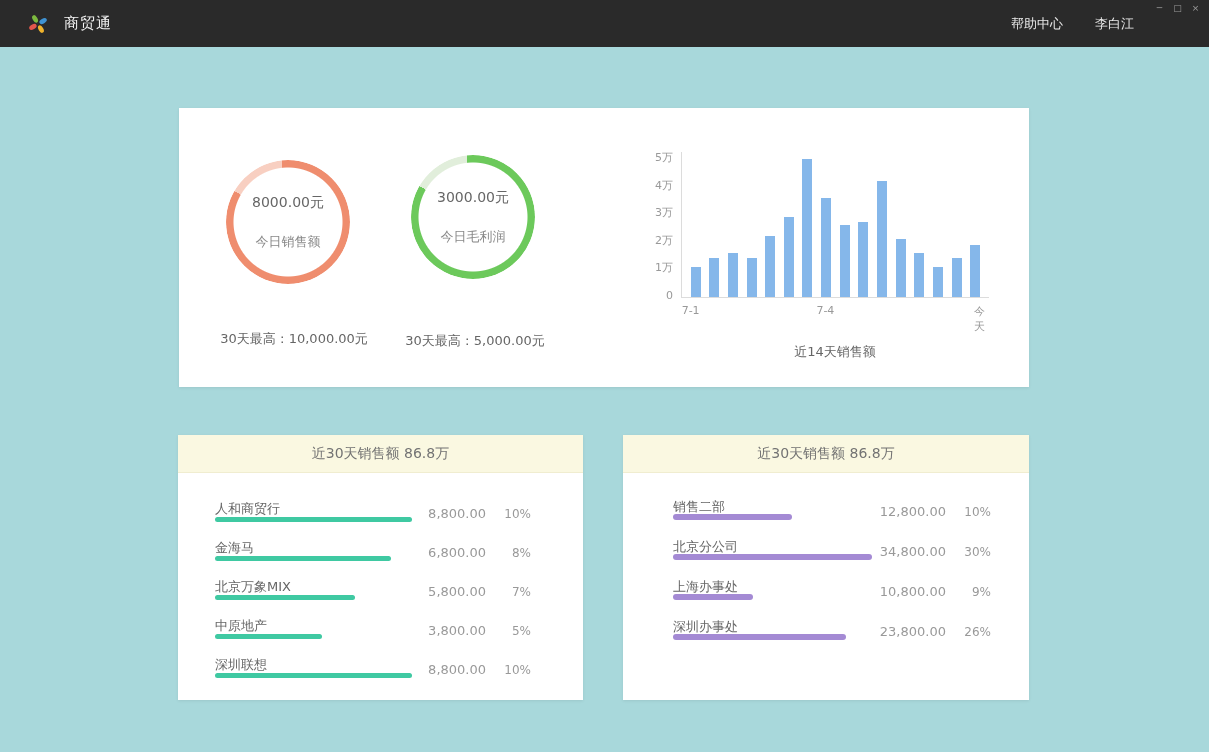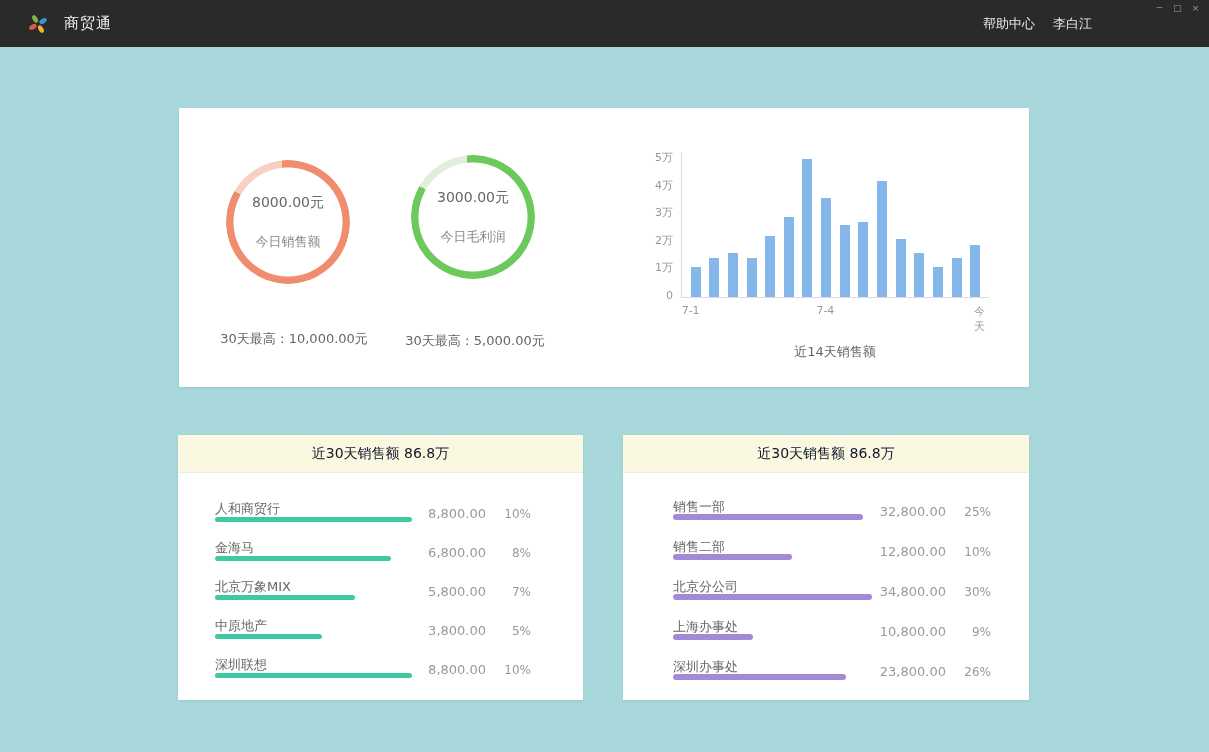--- a/index.html
+++ b/index.html
@@ -11,21 +11,21 @@
     overflow:hidden;
   }
 
   
   .titlebar {
     position:absolute; top:0; left:0; right:0; height:47px;
     background:#2a2a2a; display:flex; align-items:center;
   }
   .logo { margin-left:27px; width:22px; height:22px; flex:0 0 auto; }
   .app-title { color:#f2f2f2; font-size:15px; margin-left:15px; letter-spacing:1px; }
-  .titlebar-right { margin-left:auto; display:flex; align-items:flex-end; gap:18px; padding-right:117px; }
+  .titlebar-right { margin-left:auto; display:flex; align-items:flex-end; gap:32px; padding-right:75px; }
   .titlebar-link { color:#e8e8e8; font-size:13px; cursor:pointer; }
   .win-controls { position:absolute; top:2px; right:6px; display:flex; gap:3px; }
   .win-btn { width:15px; height:13px; color:#9a9a9a; font-size:9px; line-height:13px; text-align:center; cursor:pointer; }
 
   
   .card { position:absolute; background:#fff; box-shadow:0 1px 3px rgba(0,0,0,.08); }
   .card-top { left:179px; top:108px; width:850px; height:279px; }
   .card-left { left:178px; top:435px; width:405px; height:265px; }
   .card-right { left:623px; top:435px; width:406px; height:265px; }
 
@@ -55,21 +55,21 @@
   }
   .vbar { width:10px; }
   .xlabels { position:relative; margin-left:34px; width:308px; height:15px; margin-top:6px; }
   .xlabels span { position:absolute; top:0; transform:translateX(-50%); font-size:11px; color:#999; }
   .chart-caption { margin-left:34px; width:308px; text-align:center; margin-top:24px; font-size:13px; color:#666; }
 
   
   .card-header {
     height:38px; background:#faf8e1; border-bottom:1px solid #f0edd0;
     display:flex; align-items:center; justify-content:center;
-    font-size:14px; color:#0f172a;
+    font-size:14px; color:#737373;
   }
   .rows-left  { padding:25px 52px 0 37px; }
   .rows-right { padding:23px 38px 0 50px; }
   .rank-row { position:relative; }
   .rows-left  .rank-row { height:39px; }
   .rows-right .rank-row { height:40px; }
   .row-name { font-size:13px; color:#666; }
   .hbar { position:absolute; left:0; border-radius:3px; }
   .rows-left  .hbar { top:19px; height:5px; }
   .rows-right .hbar { top:18px; height:6px; }
@@ -208,28 +208,20 @@
       </div>
     </div>
 
   </div>
 </div>
 
 <div class="card card-right">
   <div class="card-header">近30天销售额 86.8万</div>
   <div class="rows-right">
 
-    <div class="rank-row">
-      <span class="row-name">销售一部</span>
-      <div class="hbar" style="width: 190px; background: rgb(164, 138, 212);"></div>
-      <div class="row-right">
-        <span class="row-amount">32,800.00</span>
-        <span class="row-pct">25%</span>
-      </div>
-    </div>
 
     <div class="rank-row">
       <span class="row-name">销售二部</span>
       <div class="hbar" style="width: 119px; background: rgb(164, 138, 212);"></div>
       <div class="row-right">
         <span class="row-amount">12,800.00</span>
         <span class="row-pct">10%</span>
       </div>
     </div>
 

